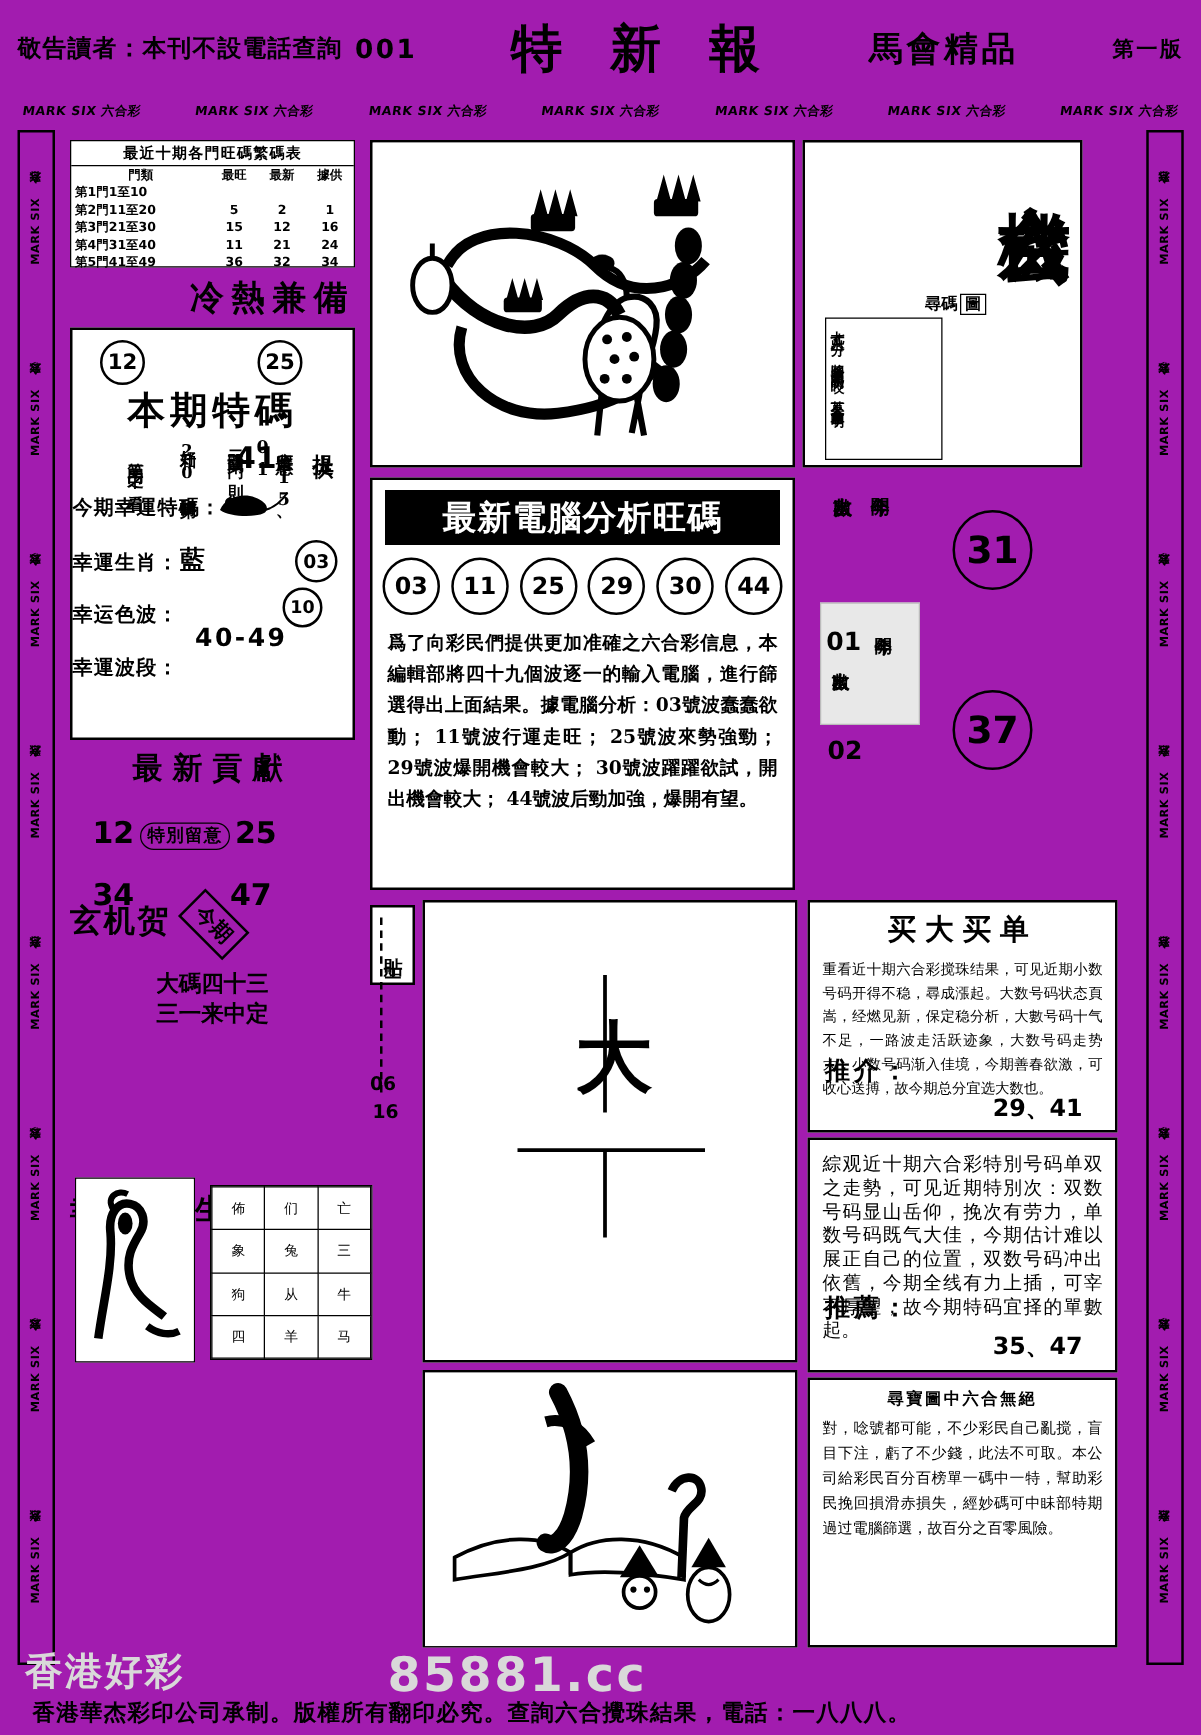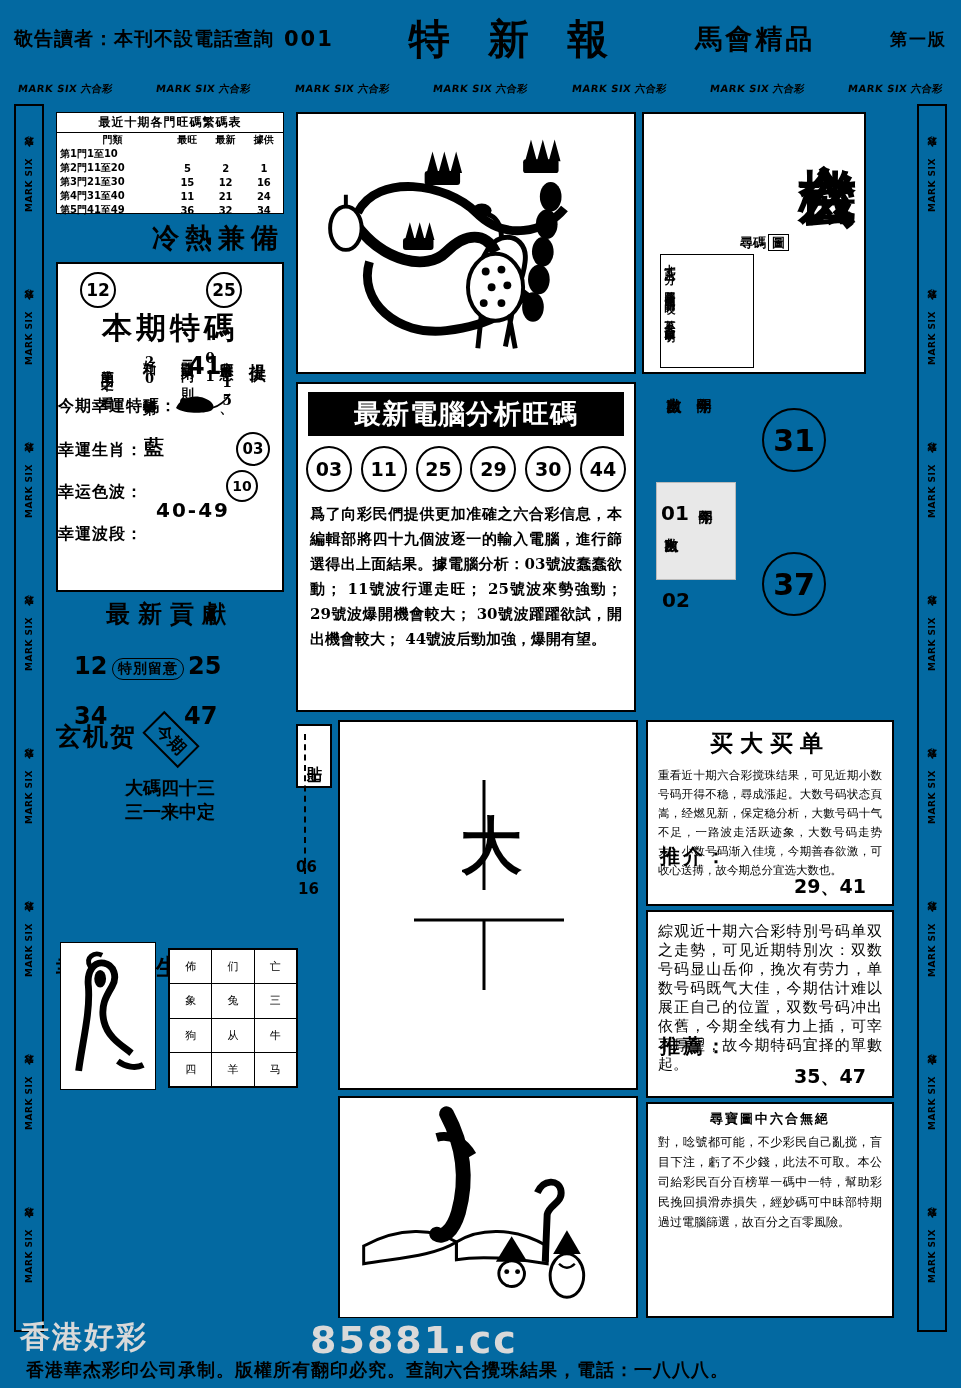--- a/index.html
+++ b/index.html
@@ -12,21 +12,21 @@
     height: 1388px;
     font-family: "DejaVu Sans", sans-serif;
     color: #000;
     position: relative;
     overflow: hidden;
   }
   .page {
     position: relative;
     width: 961px;
     height: 1388px;
-    background: #0369a1;
+    background: #a21caf;
     box-sizing: border-box;
     text-decoration: underline;
   }
   
   .masthead {
     position: absolute;
     top: 12px; left: 14px; right: 14px;
     height: 54px;
     display: flex;
     align-items: center;

